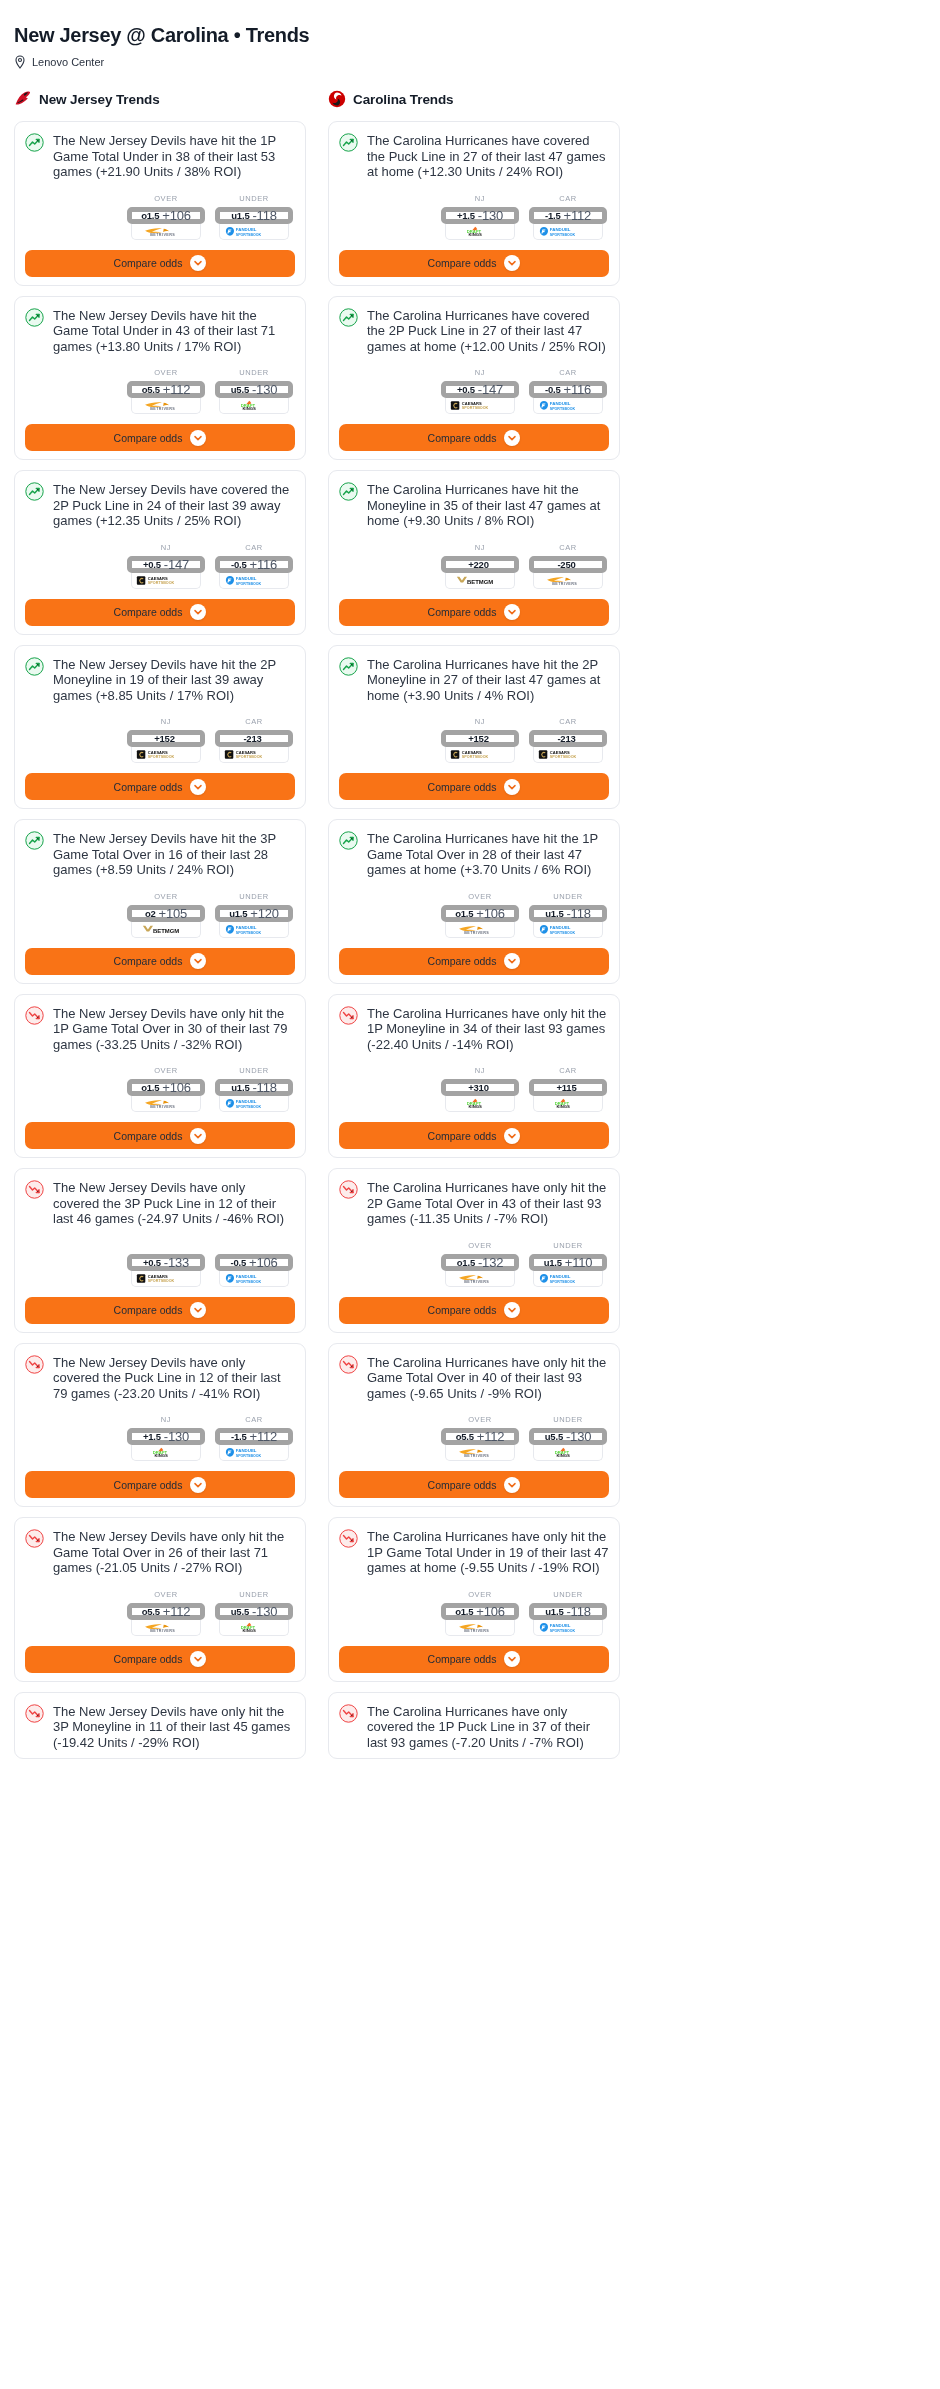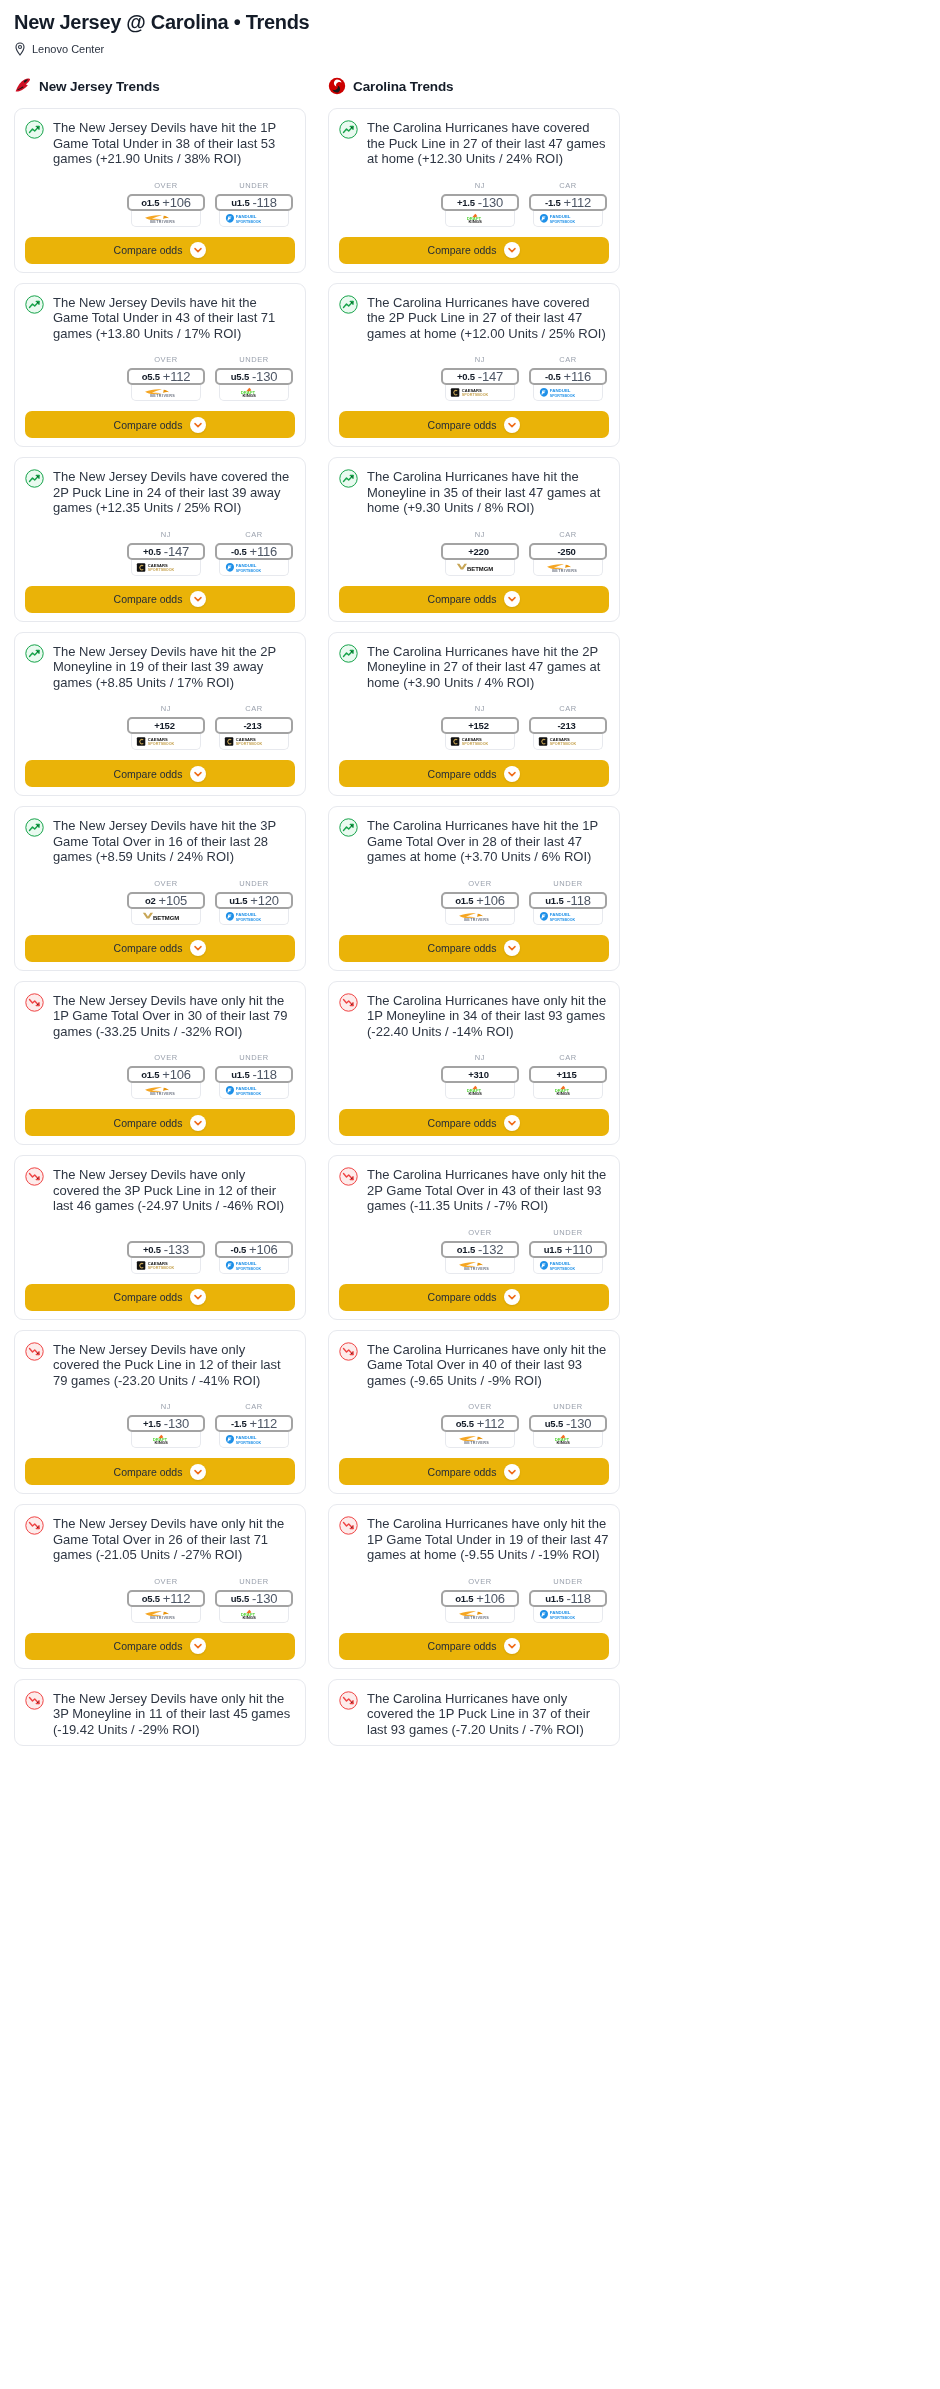--- a/index.html
+++ b/index.html
@@ -3,21 +3,21 @@
 <meta charset="utf-8">
 <style>
   * { box-sizing: border-box; margin: 0; padding: 0; }
   html, body {
     width: 940px;
     background: #ffffff;
     font-family: "Liberation Sans", sans-serif;
     color: #1b2430;
     -webkit-font-smoothing: antialiased;
   }
-  .page { width: 940px; padding: 10px 14px 0 14px; }
+  .page { width: 940px; padding: 10px 14px 0 14px; margin-top: 13px; }
 
   
   .page-title {
     font-size: 20px;
     font-weight: 700;
     letter-spacing: -0.3px;
     color: #141c28;
     line-height: 24px;
     margin-bottom: 8px;
   }
@@ -83,21 +83,21 @@
   .odds-label {
     text-align: center;
     font-size: 7.5px;
     letter-spacing: 0.6px;
     color: #9aa1ad;
     margin-bottom: 4px;
     height: 9px;
     text-transform: uppercase;
   }
   .odds-pill {
-    border: 2px solid #a3a3a3;
+    border: 5px solid #a3a3a3;
     border-radius: 5px;
     background: #ffffff;
     height: 17px;
     display: flex;
     align-items: center;
     justify-content: center;
     gap: 3px;
     cursor: pointer;
   }
   .odds-pill .sel {
@@ -120,21 +120,21 @@
     display: flex;
     align-items: center;
     justify-content: center;
     background: #fff;
     margin: 0 4px;
   }
   .book-logo { height: 11px; display: block; }
 
   
   .compare-bar {
-    background: #eab308;
+    background: #f97316;
     border-radius: 7px;
     height: 27px;
     display: flex;
     align-items: center;
     justify-content: center;
     gap: 8px;
     cursor: pointer;
   }
   .compare-label { font-size: 10.5px; color: #242c38; }
   .chev-circle {

